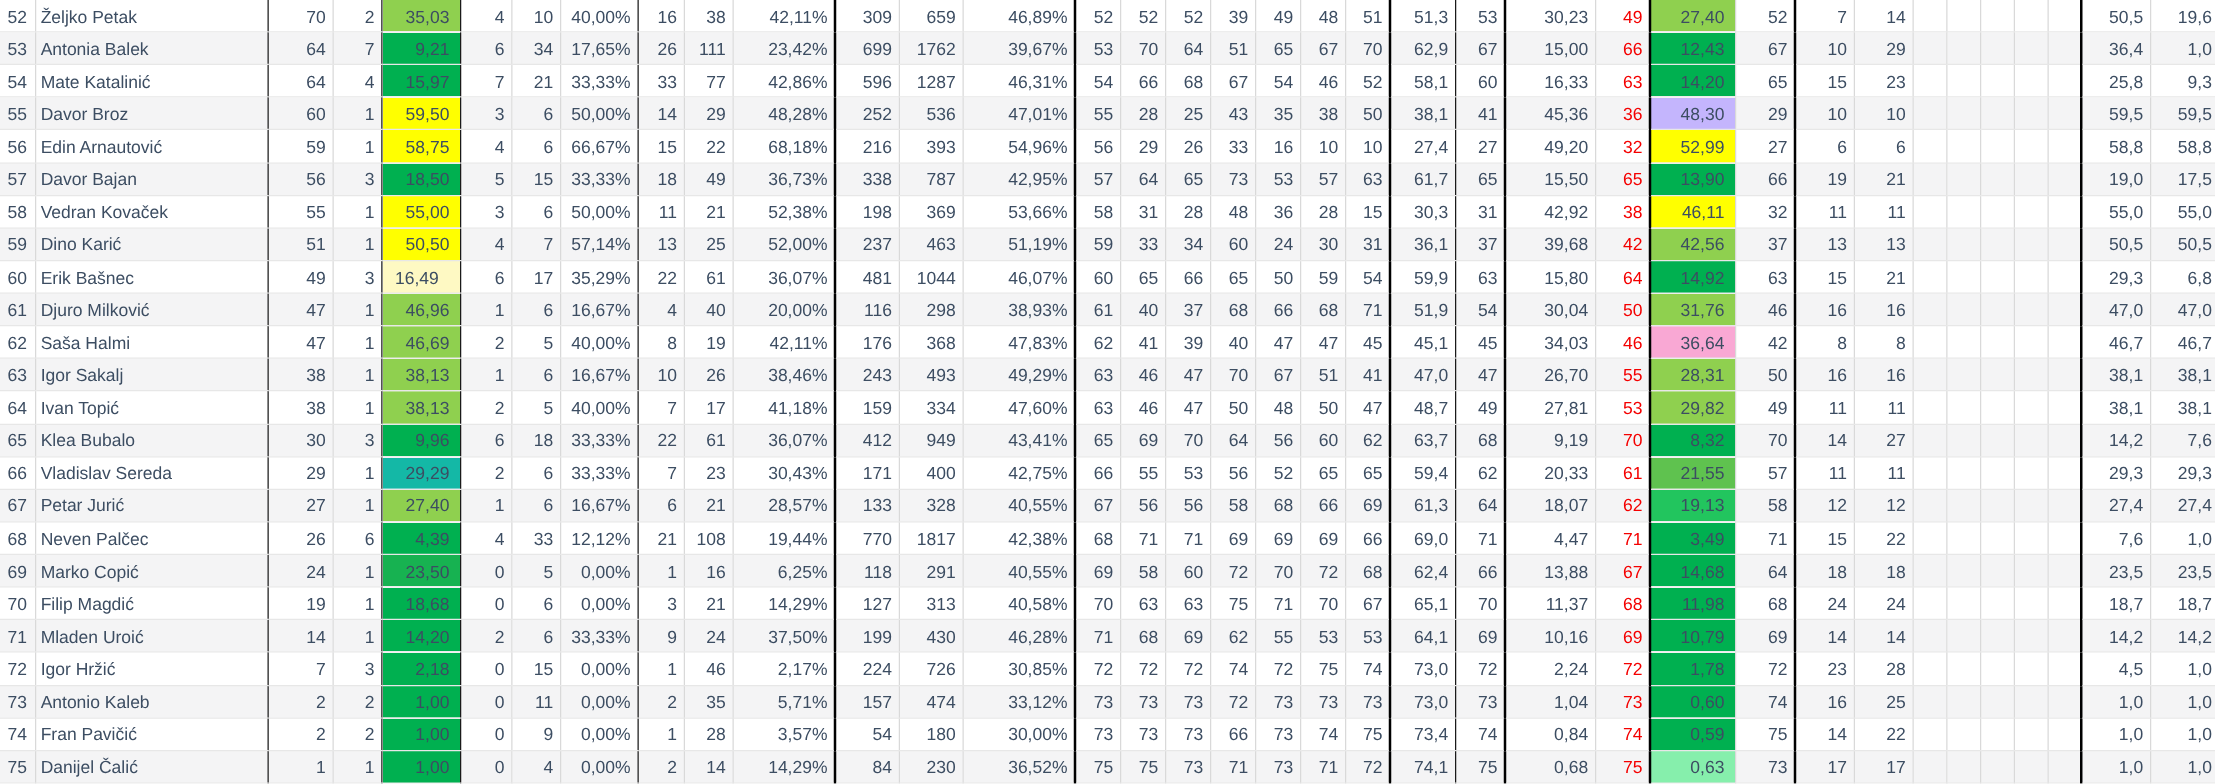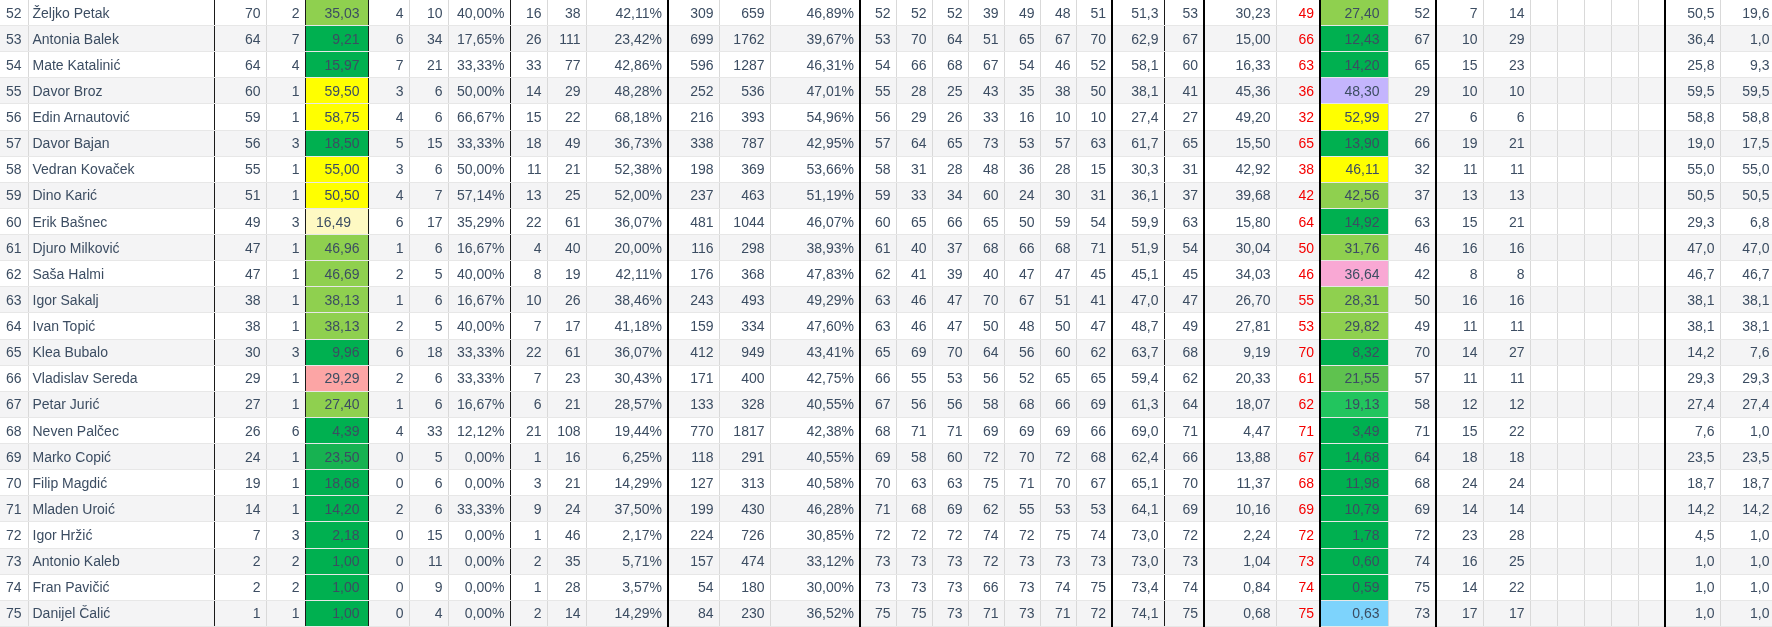--- a/index.html
+++ b/index.html
@@ -593,21 +593,21 @@
     <td class="empty"></td>
     <td class="empty bThick"></td>
     <td class="num">14,2</td>
     <td class="num">7,6</td>
   </tr>
         <tr>
     <td class="rn">66</td>
     <td class="nm bBlack">Vladislav Sereda</td>
     <td class="num">29</td>
     <td class="num bBlack">1</td>
-    <td class="num hl bBlack" style="background-color: #fca5a5;">29,29</td>
+    <td class="num hl bBlack" style="background-color: #14b8a6;">29,29</td>
     <td class="num">2</td>
     <td class="num">6</td>
     <td class="num bBlack">33,33%</td>
     <td class="num">7</td>
     <td class="num">23</td>
     <td class="num bThick">30,43%</td>
     <td class="num">171</td>
     <td class="num">400</td>
     <td class="num bThick">42,75%</td>
     <td class="num">66</td>
@@ -956,21 +956,21 @@
     <td class="num">75</td>
     <td class="num">73</td>
     <td class="num">71</td>
     <td class="num">73</td>
     <td class="num">71</td>
     <td class="num bThick">72</td>
     <td class="num bBlack">74,1</td>
     <td class="num bThick">75</td>
     <td class="num">0,68</td>
     <td class="num red bThick">75</td>
-    <td class="num hl" style="background-color: #7dd3fc; margin-top: 15px;">0,63</td>
+    <td class="num hl" style="background-color: #86efac; margin-top: 15px;">0,63</td>
     <td class="num bThick">73</td>
     <td class="num">17</td>
     <td class="num">17</td>
     <td class="empty"></td>
     <td class="empty"></td>
     <td class="empty"></td>
     <td class="empty"></td>
     <td class="empty bThick"></td>
     <td class="num">1,0</td>
     <td class="num">1,0</td>

